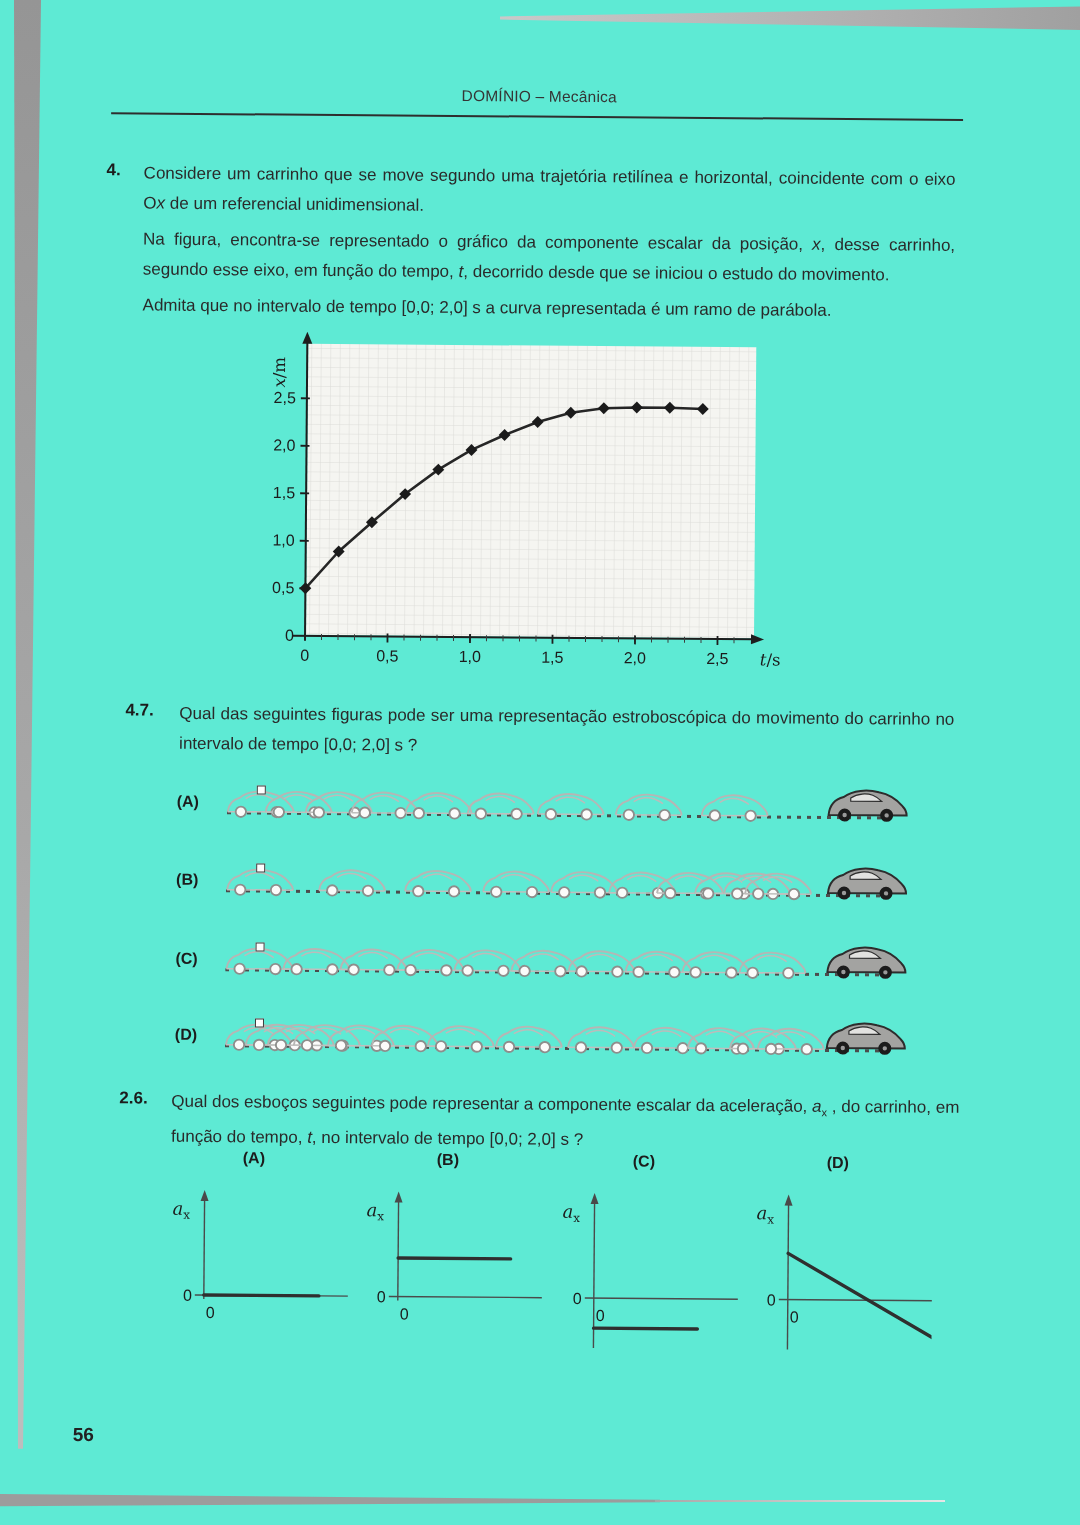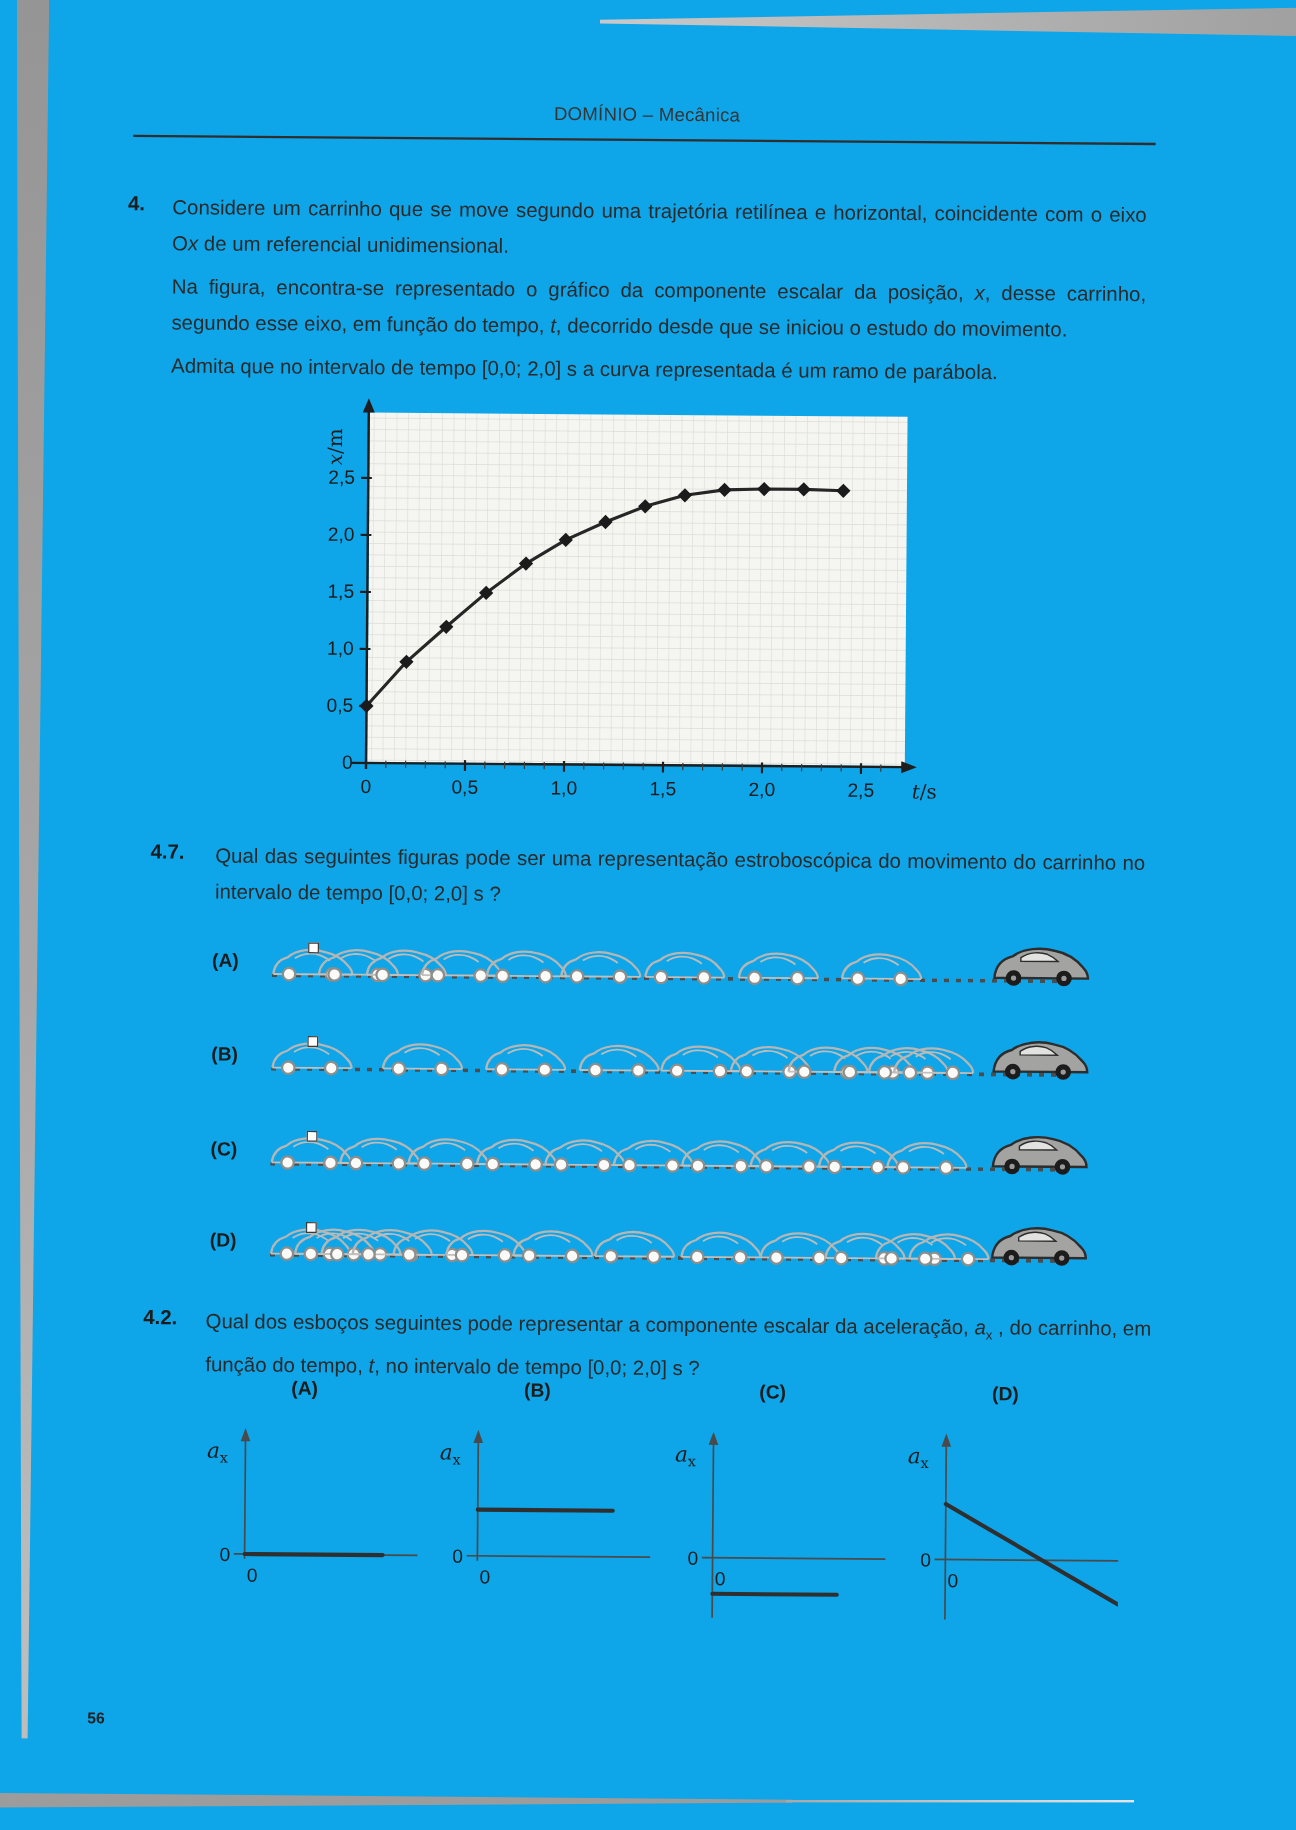--- a/index.html
+++ b/index.html
@@ -1,16 +1,16 @@
 <!DOCTYPE html>
 <html><head>
 <meta charset="utf-8">
 <style>
   html,body{margin:0;padding:0;background:#e8e8e8;}
-  .page{position:relative;width:1080px;height:1525px;background:#0ea5e9;overflow:hidden;
+  .page{position:relative;width:1080px;height:1525px;background:#5eead4;overflow:hidden;
         font-family:"Liberation Sans",sans-serif;color:#2a2a2a;}
   .skew{position:absolute;left:0;top:0;width:1080px;height:1525px;
         transform:rotate(0.45deg);transform-origin:80px 0;}
   
   .edge-left{position:absolute;left:0;top:0;width:60px;height:1525px;
      background:linear-gradient(180deg,#959595,#a8a8a8 55%,#bdbdbd 90%);
      clip-path:polygon(14px 0%,41px 0%,23px 95%,18px 95%);}
   .edge-topright{position:absolute;left:500px;top:6px;width:580px;height:26px;
      background:linear-gradient(90deg,#c9c9c9,#a0a0a0);
      clip-path:polygon(0% 40%,100% 2%,100% 92%,0% 52%);}
@@ -36,21 +36,21 @@
   .dotline{position:absolute;left:2px;top:30px;width:668px;height:3px;
      background:repeating-linear-gradient(90deg,#4c4c4c 0 4px,transparent 4px 10px);}
   .ghost-car{position:absolute;top:6px;width:72px;height:32px;}
   .solid-car{position:absolute;top:-1px;width:86px;height:40px;}
   .start-marker{position:absolute;left:32px;top:4px;width:7px;height:7px;border:1.6px solid #3a3a3a;background:#fefefe;}
   
   .minis{position:absolute;left:160px;top:1148px;width:800px;height:240px;}
   .mini{position:absolute;width:190px;height:230px;}
   .mini-label{position:absolute;top:0;width:100%;text-align:center;font-weight:700;font-size:16px;color:#1c1c1c;}
   .mini svg{position:absolute;left:0;top:28px;}
-  .pgnum{position:absolute;left:84px;top:1424px;font-weight:700;font-size:13px;color:#222;}
+  .pgnum{position:absolute;left:84px;top:1424px;font-weight:700;font-size:19px;color:#222;}
 </style>
 </head>
 <body>
 
 <div class="page">
 
   <div class="edge-left"></div>
   <div class="edge-topright"></div>
   <div class="edge-bottom"></div>
   <div class="edge-bottom-tail"></div>
@@ -498,21 +498,21 @@
                 <path d="M26 13 C33 8 42 8 48 10 C53 12 56 15 57 16 L26 16 Z" fill="#e2e2e0" stroke="#2d2d2d" stroke-width="1.2"></path>
                 <circle cx="20" cy="30" r="6.5" fill="#1c1c1c"></circle>
                 <circle cx="20" cy="30" r="2.2" fill="#9a9a9a"></circle>
                 <circle cx="62" cy="30" r="6.5" fill="#1c1c1c"></circle>
                 <circle cx="62" cy="30" r="2.2" fill="#9a9a9a"></circle>
               </svg></div>
           </div>
         </div>
       </div>
 
-    <div class="qnum" style="left:128px;top:1088px;">4.2.</div>
+    <div class="qnum" style="left:128px;top:1088px;">2.6.</div>
     <div class="qtext" style="left:180px;top:1086px;width:788px;"><span>Qual dos esboços seguintes pode representar a componente escalar da aceleração, </span><i>a</i><sub>x</sub><span> , do carrinho, em função do tempo, </span><i>t</i><span>, no intervalo de tempo </span><span>[0,0; 2,0] s</span><span> ?</span></div>
 
     <div class="minis">
         <div class="mini" style="left: 8px; top: 0px;">
           <div class="mini-label">(A)</div>
           <svg width="190" height="200">
             <line x1="46" y1="122" x2="46" y2="22" stroke="#4a4a4a" stroke-width="1.4"></line>
             <polygon points="42,24 50,24 46,13" fill="#4a4a4a"></polygon>
             <line x1="37" y1="118" x2="206" y2="118" stroke="#4a4a4a" stroke-width="1.4"></line>
             <polygon points="204,114 204,122 215,118" fill="#4a4a4a"></polygon>

